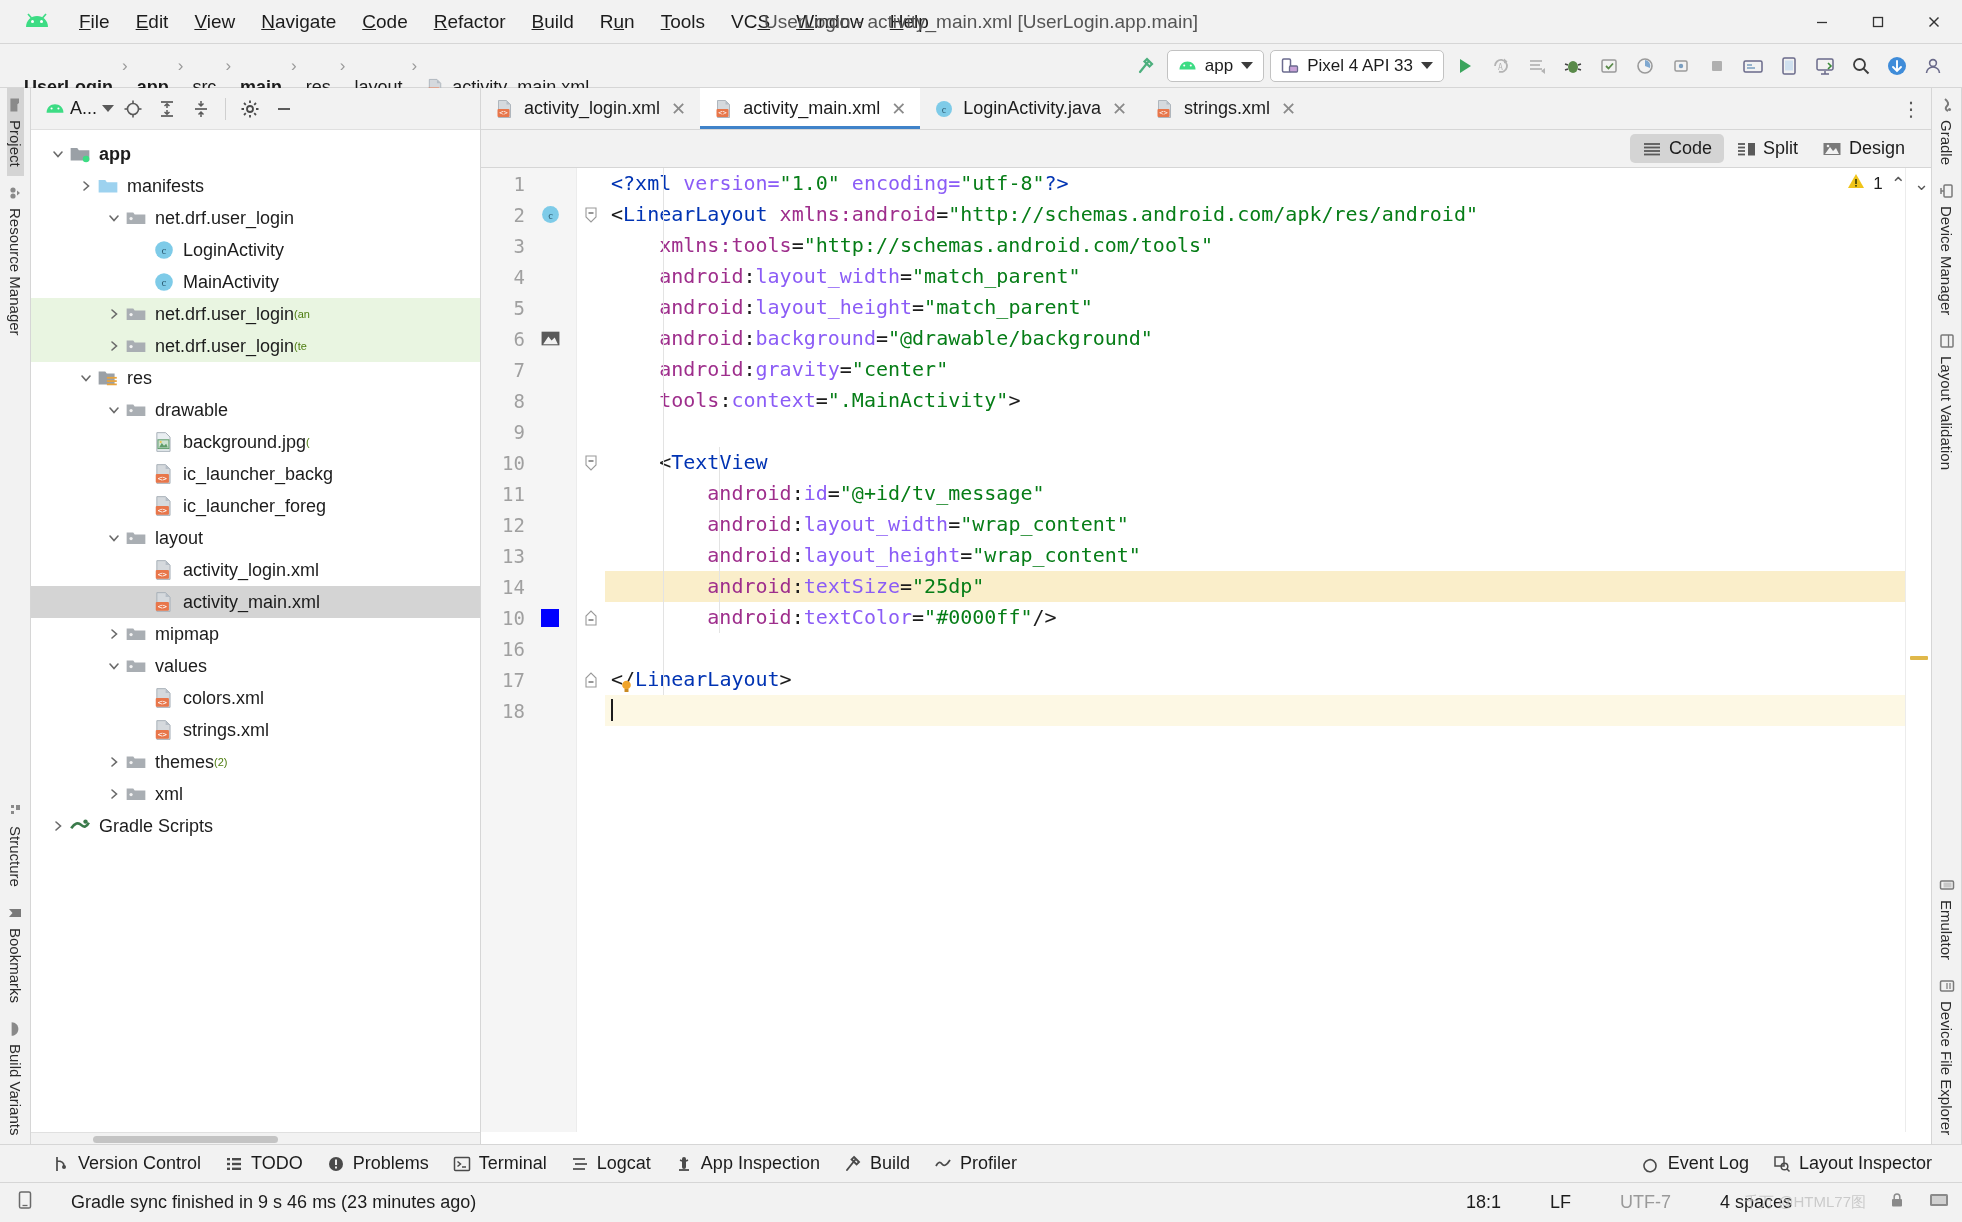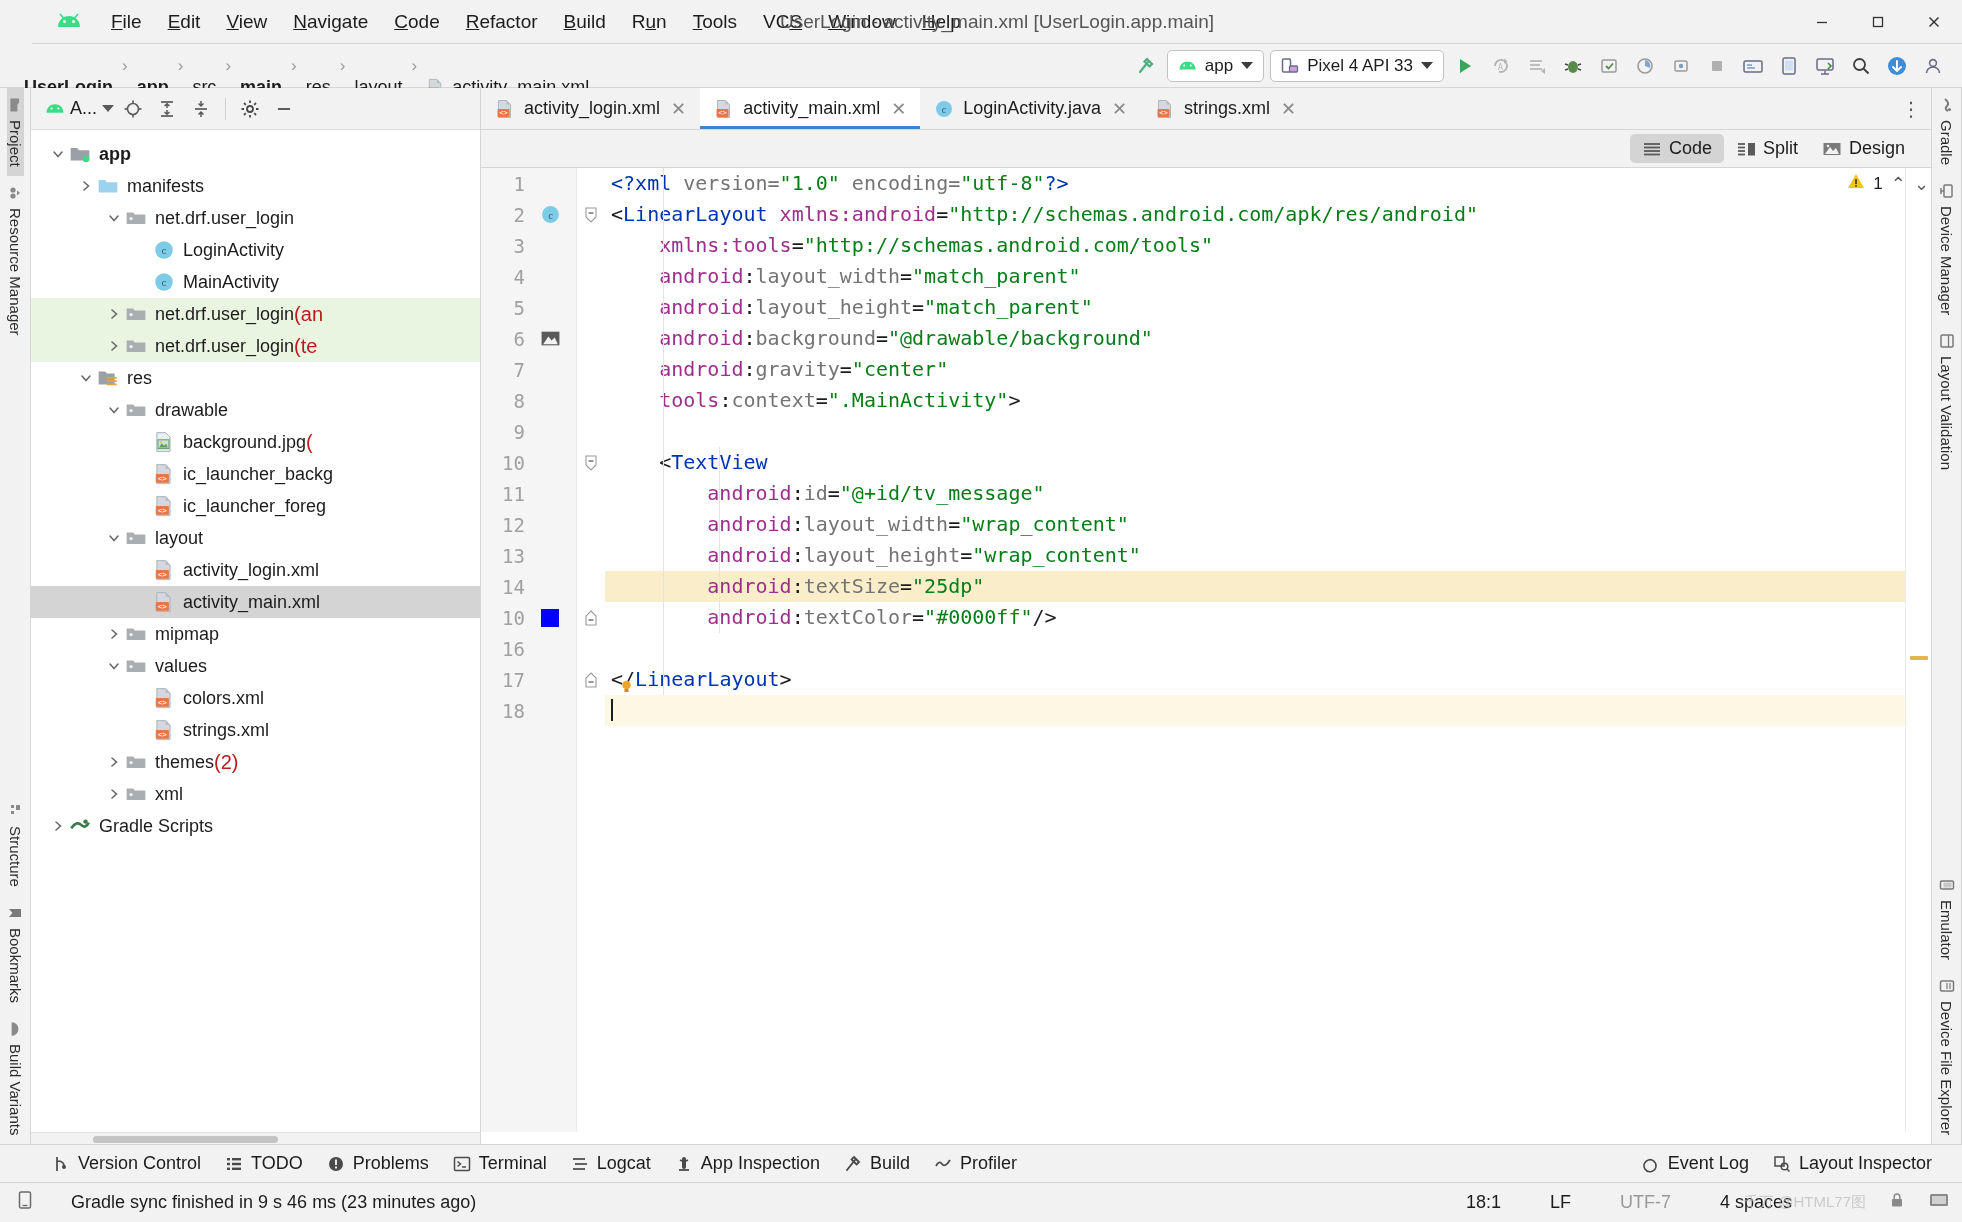--- a/index.html
+++ b/index.html
@@ -9,21 +9,21 @@
     background: #f2f2f2;
     overflow: hidden;
     -webkit-font-smoothing: antialiased;
   }
   #app { width: 1962px; height: 1222px; display: flex; flex-direction: column; background:#f2f2f2; }
 
   
   .titlebar {
     height: 44px; min-height:44px; display: flex; align-items: center;
     background: #f2f2f2; border-bottom: 1px solid #d6d6d6;
-    position: relative; padding-left: 24px; margin-left: 32px;
+    position: relative; padding-left: 24px;
   }
   .android-logo { width: 26px; height: 17px; position: relative; margin-right: 16px; flex:none;}
   .android-logo svg { display:block; }
   .menu { display: flex; align-items: center; gap: 0px; }
   .menu-item {
     font-size: 19px; color: #1c1c1c; padding: 3px 13px; cursor: default;
     white-space: nowrap;
   }
   .menu-item .ul { text-decoration: underline; }
   .win-title {
@@ -93,21 +93,21 @@
     padding-right: 4px; overflow:hidden;
   }
   .trow.sel { background: #d4d4d4; }
   .trow.green { background: #e9f5e1; }
   .tw { display:inline-block; flex:none; }
   .arrow { width: 22px; display: flex; align-items: center; justify-content: center; flex:none;}
   .arrow svg { display:block; }
   .ticon { width: 22px; margin-right: 8px; display:flex; align-items:center; justify-content:center; flex:none;}
   .tlabel { overflow: hidden; text-overflow: clip; }
   .tlabel.bold { font-weight: bold; }
-  .tdim { color: #b91c1c; font-size: 20px; }
+  .tdim { color: #4d7c0f; font-size: 11px; }
   .pp-scroll {
     height: 12px; background: #f2f2f2; border-top:1px solid #e0e0e0; position:relative;
   }
   .pp-scroll-thumb { position:absolute; left:62px; top:3px; height:7px; width:185px; background:#c4c4c4; border-radius:4px;}
 
   
   .editor-area { flex: 1; display: flex; flex-direction: column; min-width: 0; background:#fff;}
   .tabbar {
     height: 42px; min-height:42px; display: flex; align-items: stretch;
     background: #f2f2f2; border-bottom: 1px solid #d6d6d6;
@@ -151,21 +151,21 @@
   .cline {
     height: 31px; line-height: 31px; white-space: pre;
     font-family: "DejaVu Sans Mono", monospace; font-size: 20px; color: #1c1c1c;
     padding-left: 6px;
   }
   .cline.hl { background: #faeeca; }
   .cline.caretline { background: #fdf8e4; }
   .tk-tag { color: #0033b3; }
   .tk-punc { color: #1c1c1c; }
   .tk-ns { color: #9e2e8c; }
-  .tk-attrname { color: #737373; }
+  .tk-attrname { color: #8b5cf6; }
   .tk-val { color: #067d17; }
   .tk-pi { color: #0033b3; }
   .caret-bar {
     display:inline-block; width:2px; height:22px; background:#1c1c1c; vertical-align:-4px;
   }
   .indent-guide { position:absolute; width:1px; background:#e3e3e3; }
 
   
   .stripe {
     width: 26px; background:#fff; flex:none; position: relative; border-left:1px solid #ececec;

